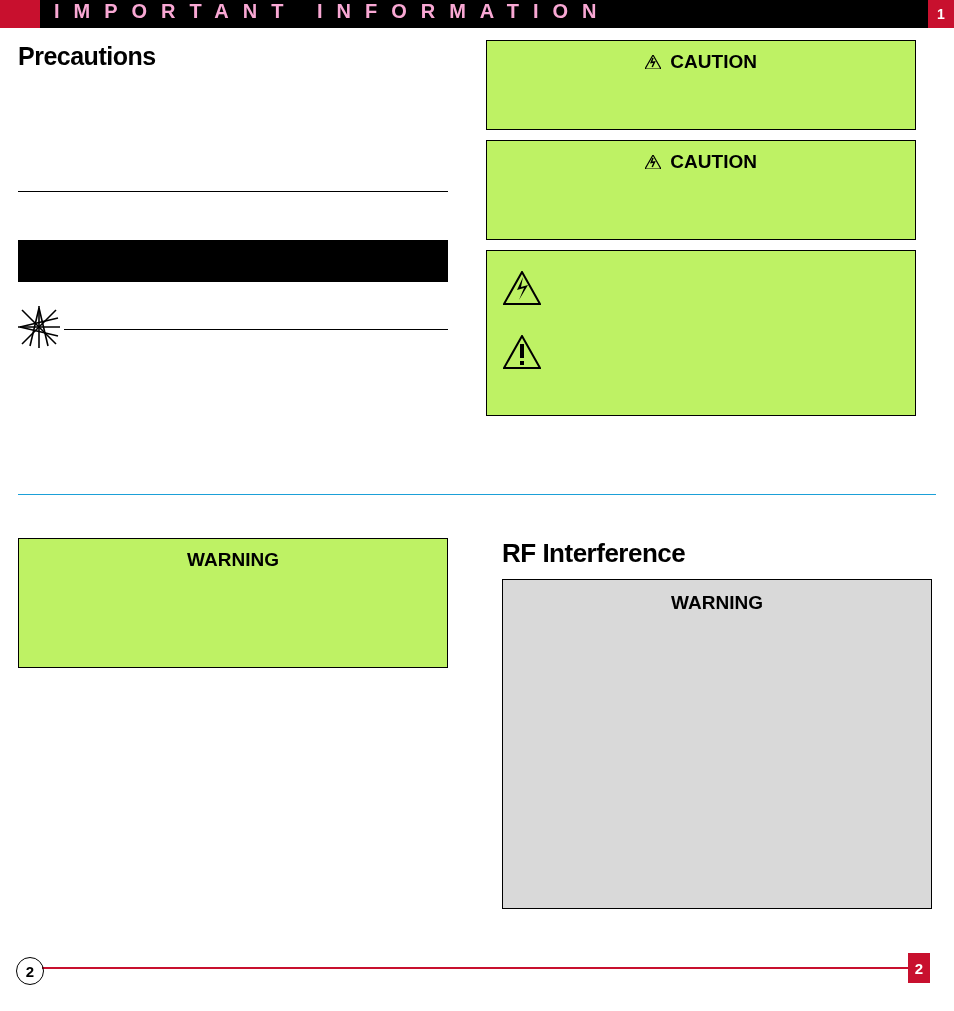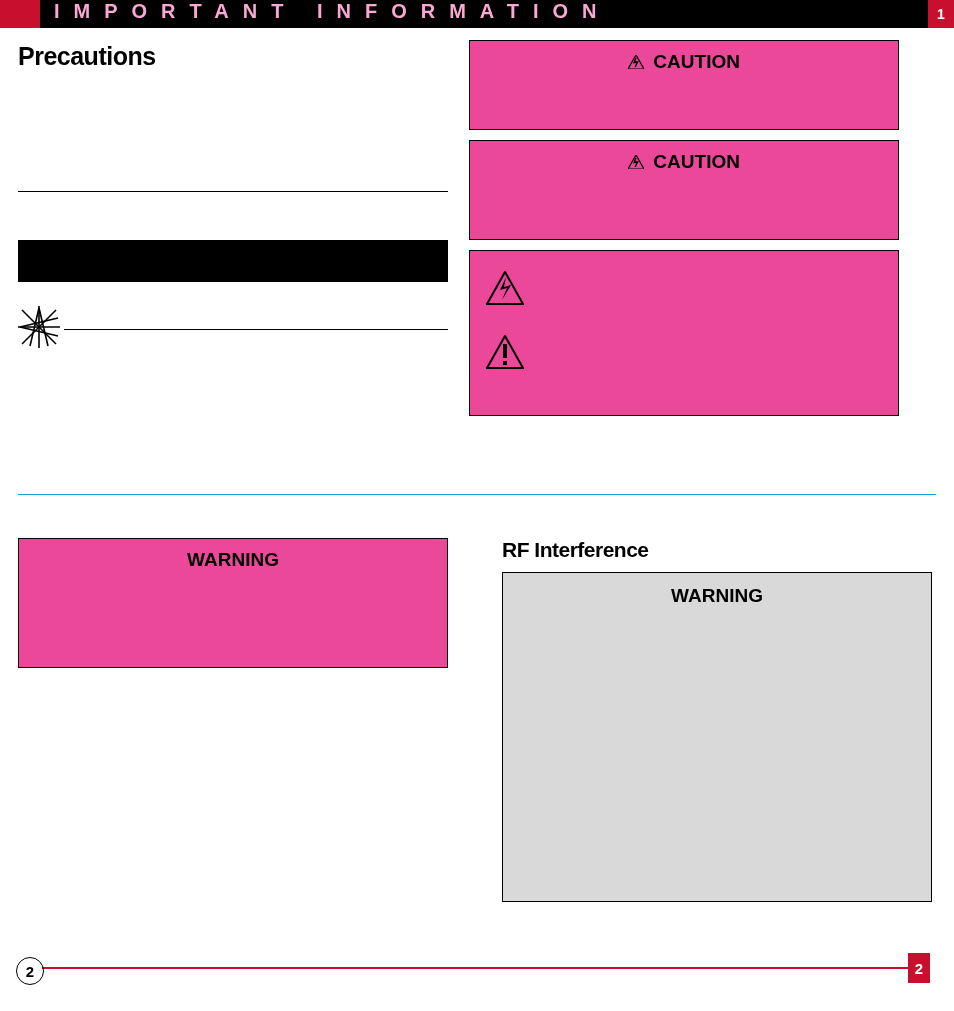--- a/index.html
+++ b/index.html
@@ -8,53 +8,53 @@
 
   .page { width: 954px; height: 1011px; position: relative; }
 
   
   .header-bar { display: flex; align-items: stretch; height: 28px; }
   .red-tab-top { width: 40px; background: #c8102e; }
   .black-bar   { flex: 1; background: #000; color: #f9a8d4; display: flex; align-items: flex-start; padding-left: 14px; }
   .black-bar-title { font-weight: 900; font-size: 20px; letter-spacing: 14px; }
   .top-page-num { width: 26px; background: #c8102e; color: #fff; font-weight: 900; font-size: 14px; display:flex; align-items:center; justify-content:center; }
 
-  .content { padding: 8px 18px 0 18px; display: flex; gap: 21px; }
+  .content { padding: 8px 18px 0 18px; display: flex; gap: 38px; }
   .col-left  { width: 430px; }
   .col-right { width: 430px; }
 
   .section-title { font-weight: 900; font-size: 25px; letter-spacing: -0.5px; }
 
   .placeholder-rule { height: 1px; background:#000; margin-top: 120px; }
 
   .black-block { background:#000; height: 42px; margin-top: 48px; }
 
   .burst-row { display:flex; align-items:center; margin-top: 24px; }
   .burst-line { flex:1; height:1px; background:#000; }
 
-  .callout-box { background:#ec4899; border:1px solid #000; padding: 10px 16px 14px 16px; }
+  .callout-box { background:#bef264; border:1px solid #000; padding: 10px 16px 14px 16px; }
   .callout-title-row { text-align:center; font-weight:900; font-size:19px; }
   .callout-box + .callout-box { margin-top: 8px; }
   .callout-stack-right .callout-box { margin-bottom: 10px; }
 
   .tri-icon { display:inline-block; vertical-align:middle; margin-right:4px; }
   .tri-row { margin: 6px 0 10px 0; }
 
   
   svg { display:inline-block; }
 
   
   .cyan-rule { position:absolute; left:18px; right:18px; top: 494px; height:1px; background:#1ba0d8; }
 
   
   .lower { display:flex; gap:54px; padding: 30px 18px 0 18px; position:absolute; top: 508px; left:0; right:0; }
   .lower-left { width:430px; }
   .lower-right { width:430px; }
 
-  .section-title-2 { font-weight:900; font-size:21px; letter-spacing:-0.5px; margin-bottom:10px; }
+  .section-title-2 { font-weight:900; font-size:26px; letter-spacing:-0.5px; margin-bottom:10px; }
 
   .big-warning-box { background:#d9d9d9; border:1px solid #000; height: 330px; padding: 12px 18px; }
 
   
   .footer-rule-red { position:absolute; left:42px; right:42px; bottom:42px; height:2px; background:#c8102e; }
   .footer-page-left { position:absolute; left:16px; bottom:26px; width:28px; height:28px; border:1.6px solid #000; border-radius:50%; display:flex; align-items:center; justify-content:center; font-weight:900; font-size:15px; }
   .footer-page-right { position:absolute; right:24px; bottom:28px; width:22px; height:30px; background:#c8102e; color:#fff; display:flex; align-items:center; justify-content:center; font-weight:900; font-size:15px; }
 </style>
 </head>
 <body>

